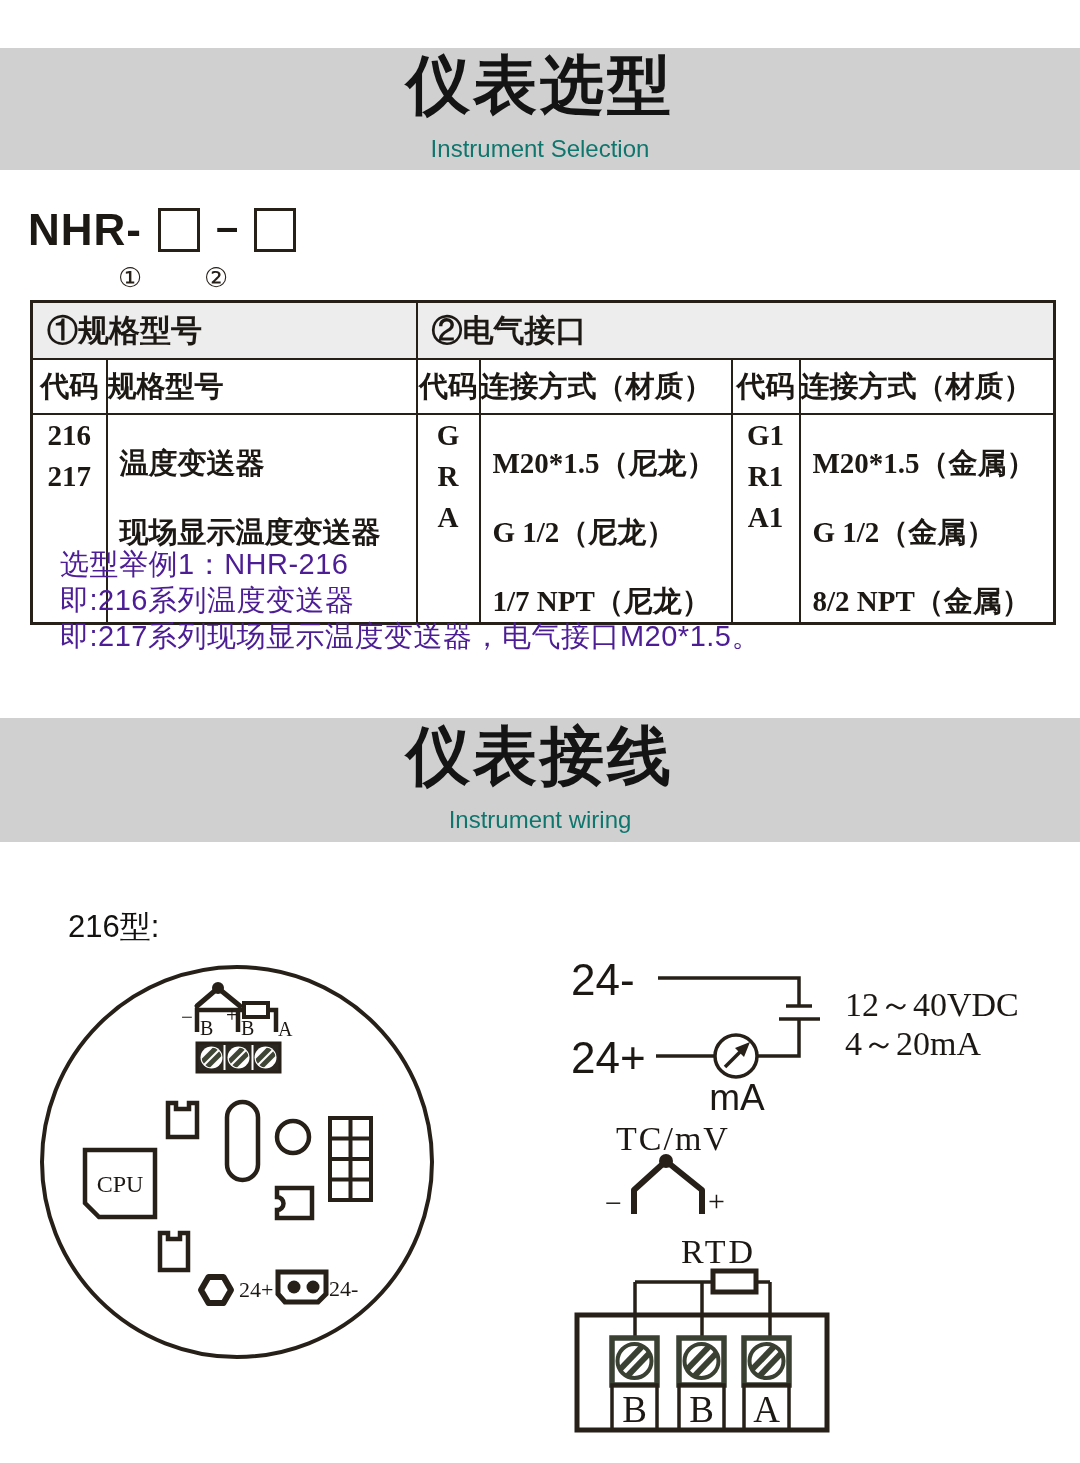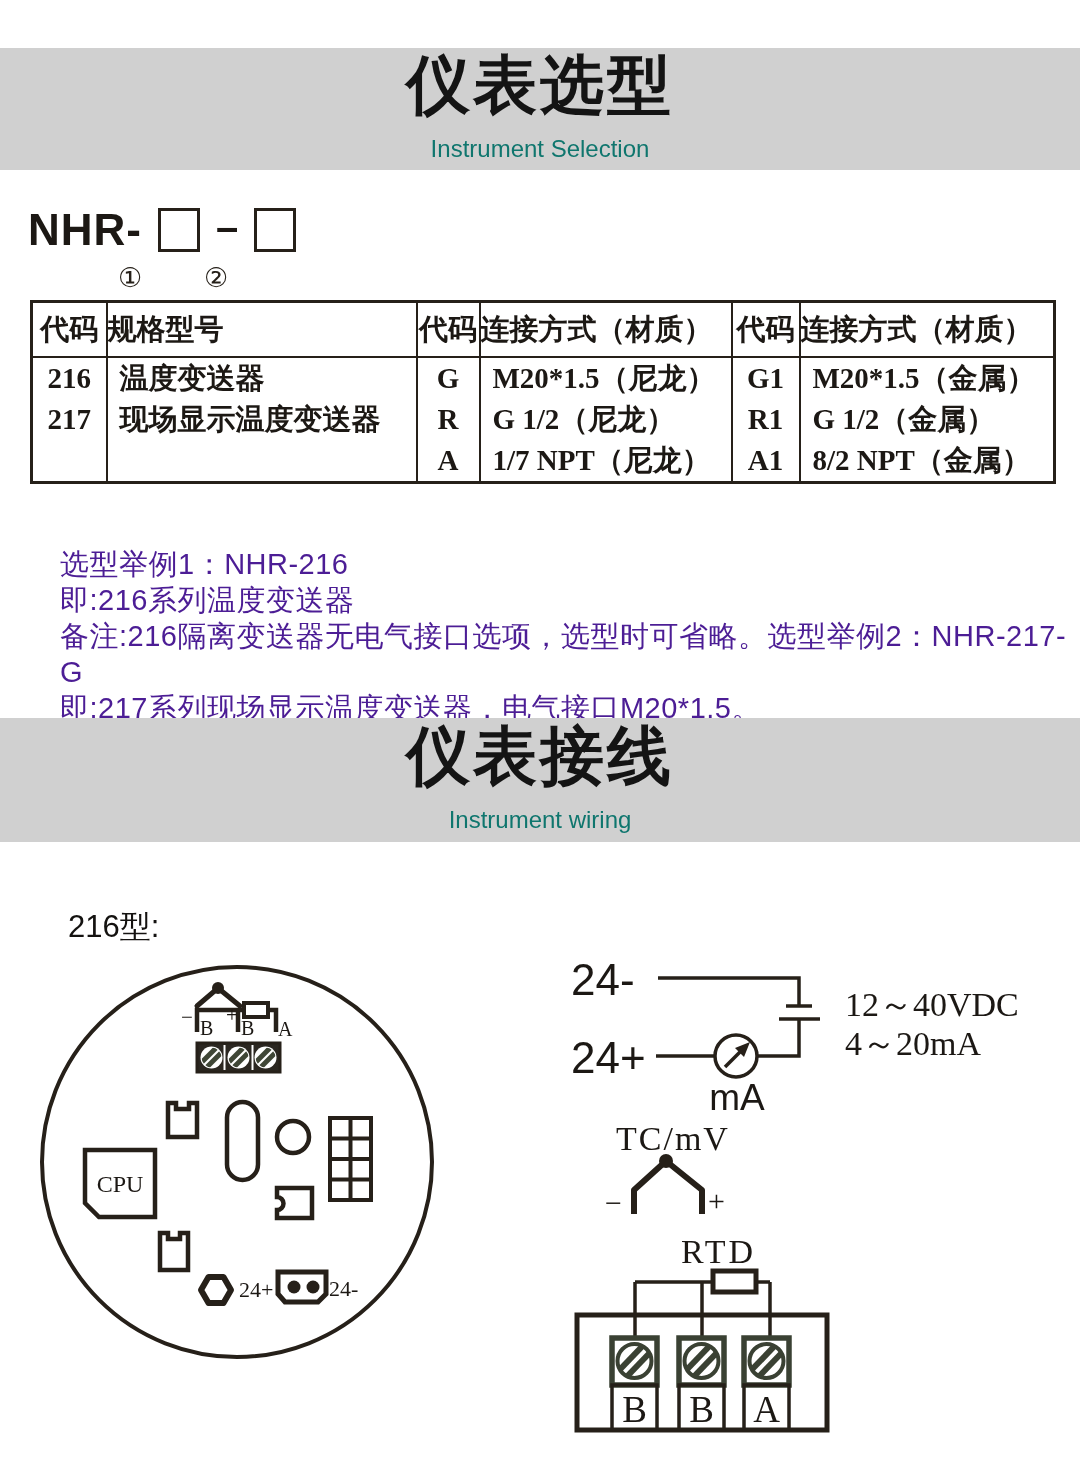--- a/index.html
+++ b/index.html
@@ -24,21 +24,21 @@
 
   
   .sel-table{position:absolute;left:30px;top:300px;width:1023px;
              border-collapse:collapse;table-layout:fixed;border:3px solid #262019;}
   .sel-table td{border:2px solid #262019;padding:0;overflow:hidden;}
   .group-row td{background:#ededed;font-family:"Liberation Sans",sans-serif;
                 font-weight:bold;font-size:31px;height:55px;padding-left:14px;}
   .sub-row td{font-family:"Liberation Serif",serif;font-weight:bold;font-size:29px;height:53px;}
   .body-row td{vertical-align:top;font-family:"Liberation Serif",serif;font-weight:bold;font-size:29px;height:123px;}
   .ctr{text-align:center;}
-  .padl{padding-left:12px;}
+  .padl{padding-left:12px;margin-top:28px;}
   .ln{height:41px;line-height:41px;white-space:nowrap;}
 
   
   .notes{position:absolute;left:60px;top:546px;font-size:29px;line-height:36px;
          color:#4c1d95;letter-spacing:0.5px;}
 
   .model-label{position:absolute;left:68px;top:906px;font-size:31px;color:#141210;}
 
   svg text{fill:#1c1814;}
   .serifT{font-family:"Liberation Serif",serif;}
@@ -64,20 +64,24 @@
 <table class="sel-table">
   <colgroup>
     <col style="width:75px">
       <col style="width:310px">
       <col style="width:63px">
     <col style="width:252px">
       <col style="width:68px">
       <col style="width:255px">
   </colgroup>
   <tbody>
+      <tr class="group-row">
+    <td colspan="2">①规格型号</td>
+    <td colspan="4">②电气接口</td>
+  </tr>
   <tr class="sub-row">
     <td class="ctr">代码</td>
     <td class="padl">规格型号</td>
     <td class="ctr">代码</td>
     <td class="padl">连接方式（材质）</td>
     <td class="ctr">代码</td>
     <td class="padl">连接方式（材质）</td>
   </tr>
   <tr class="body-row">
     <td>
@@ -108,21 +112,20 @@
       <div class="ln padl">G 1/2（金属）</div>
       <div class="ln padl">8/2 NPT（金属）</div>
     </td>
   </tr>
 </tbody>
   </table>
 
 <div class="notes">
   <div>选型举例1：NHR-216</div>
   <div>即:216系列温度变送器</div>
-  <div>备注:216隔离变送器无电气接口选项，选型时可省略。选型举例2：NHR-217-G</div>
   <div>即:217系列现场显示温度变送器，电气接口M20*1.5。</div>
 </div>
 
 <div class="band" id="band2">
   <div class="band-zh">仪表接线</div>
   <div class="band-en">Instrument wiring</div>
 </div>
 
 <div class="model-label">216型:</div>
 

